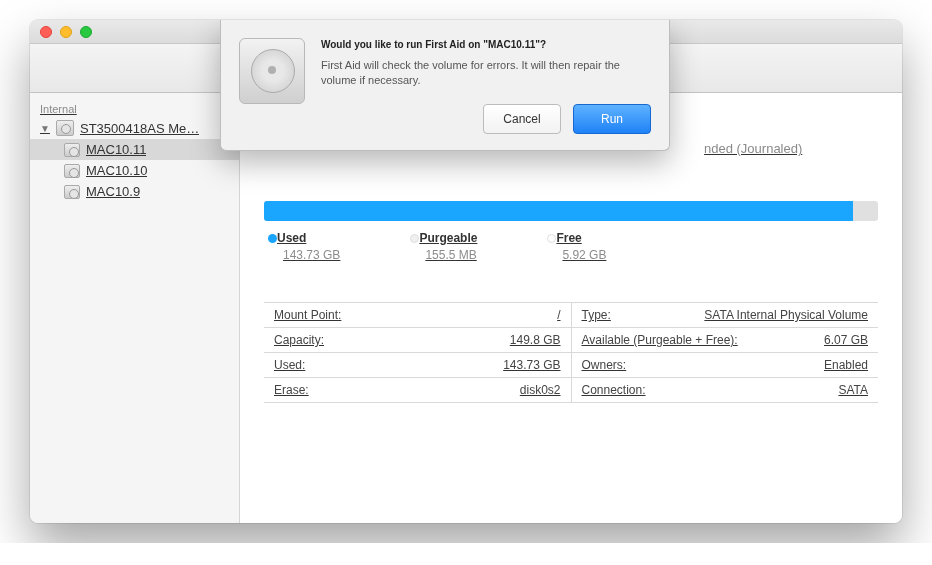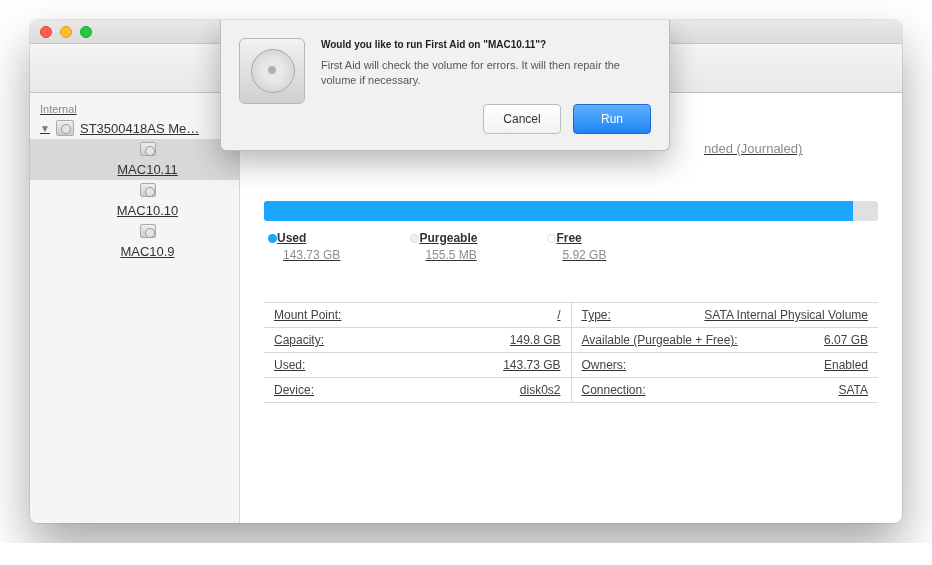--- a/index.html
+++ b/index.html
@@ -65,21 +65,21 @@
   .body{display:flex;height:430px;text-decoration:underline;}
   .sidebar{
     width:210px;background:#f5f5f5;border-right:1px solid #d5d5d5;
     padding-top:6px;
   }
   .side-section{font-size:11px;color:#8a8a8a;padding:4px 10px 2px;}
   .drive-row{
     display:flex;align-items:center;gap:6px;
     padding:3px 8px 3px 10px;font-size:13px;color:#333;
   }
-  .drive-row.child{padding-left:34px;flex-direction:column;}
+  .drive-row.child{padding-left:34px;}
   .drive-row.selected{background:#d8d8d8;}
   .disclosure{width:10px;color:#777;font-size:10px;}
   .hd-icon{
     width:18px;height:16px;
     display:inline-block;position:relative;
     background:linear-gradient(#eee,#ccc);
     border:1px solid #aaa;border-radius:2px;
   }
   .hd-icon::after{
     content:"";position:absolute;width:8px;height:8px;border:1px solid #999;
@@ -259,21 +259,21 @@
             </div>
           <div class="info-row">
               <span class="k">Capacity:</span>
               <span class="v">149.8 GB</span>
             </div>
           <div class="info-row">
               <span class="k">Used:</span>
               <span class="v">143.73 GB</span>
             </div>
           <div class="info-row">
-              <span class="k">Device:</span>
+              <span class="k">Erase:</span>
               <span class="v">disk0s2</span>
             </div>
         </div>
         <div class="info-col">
           <div class="info-row">
               <span class="k">Type:</span>
               <span class="v">SATA Internal Physical Volume</span>
             </div>
           <div class="info-row">
               <span class="k">Available (Purgeable + Free):</span>

